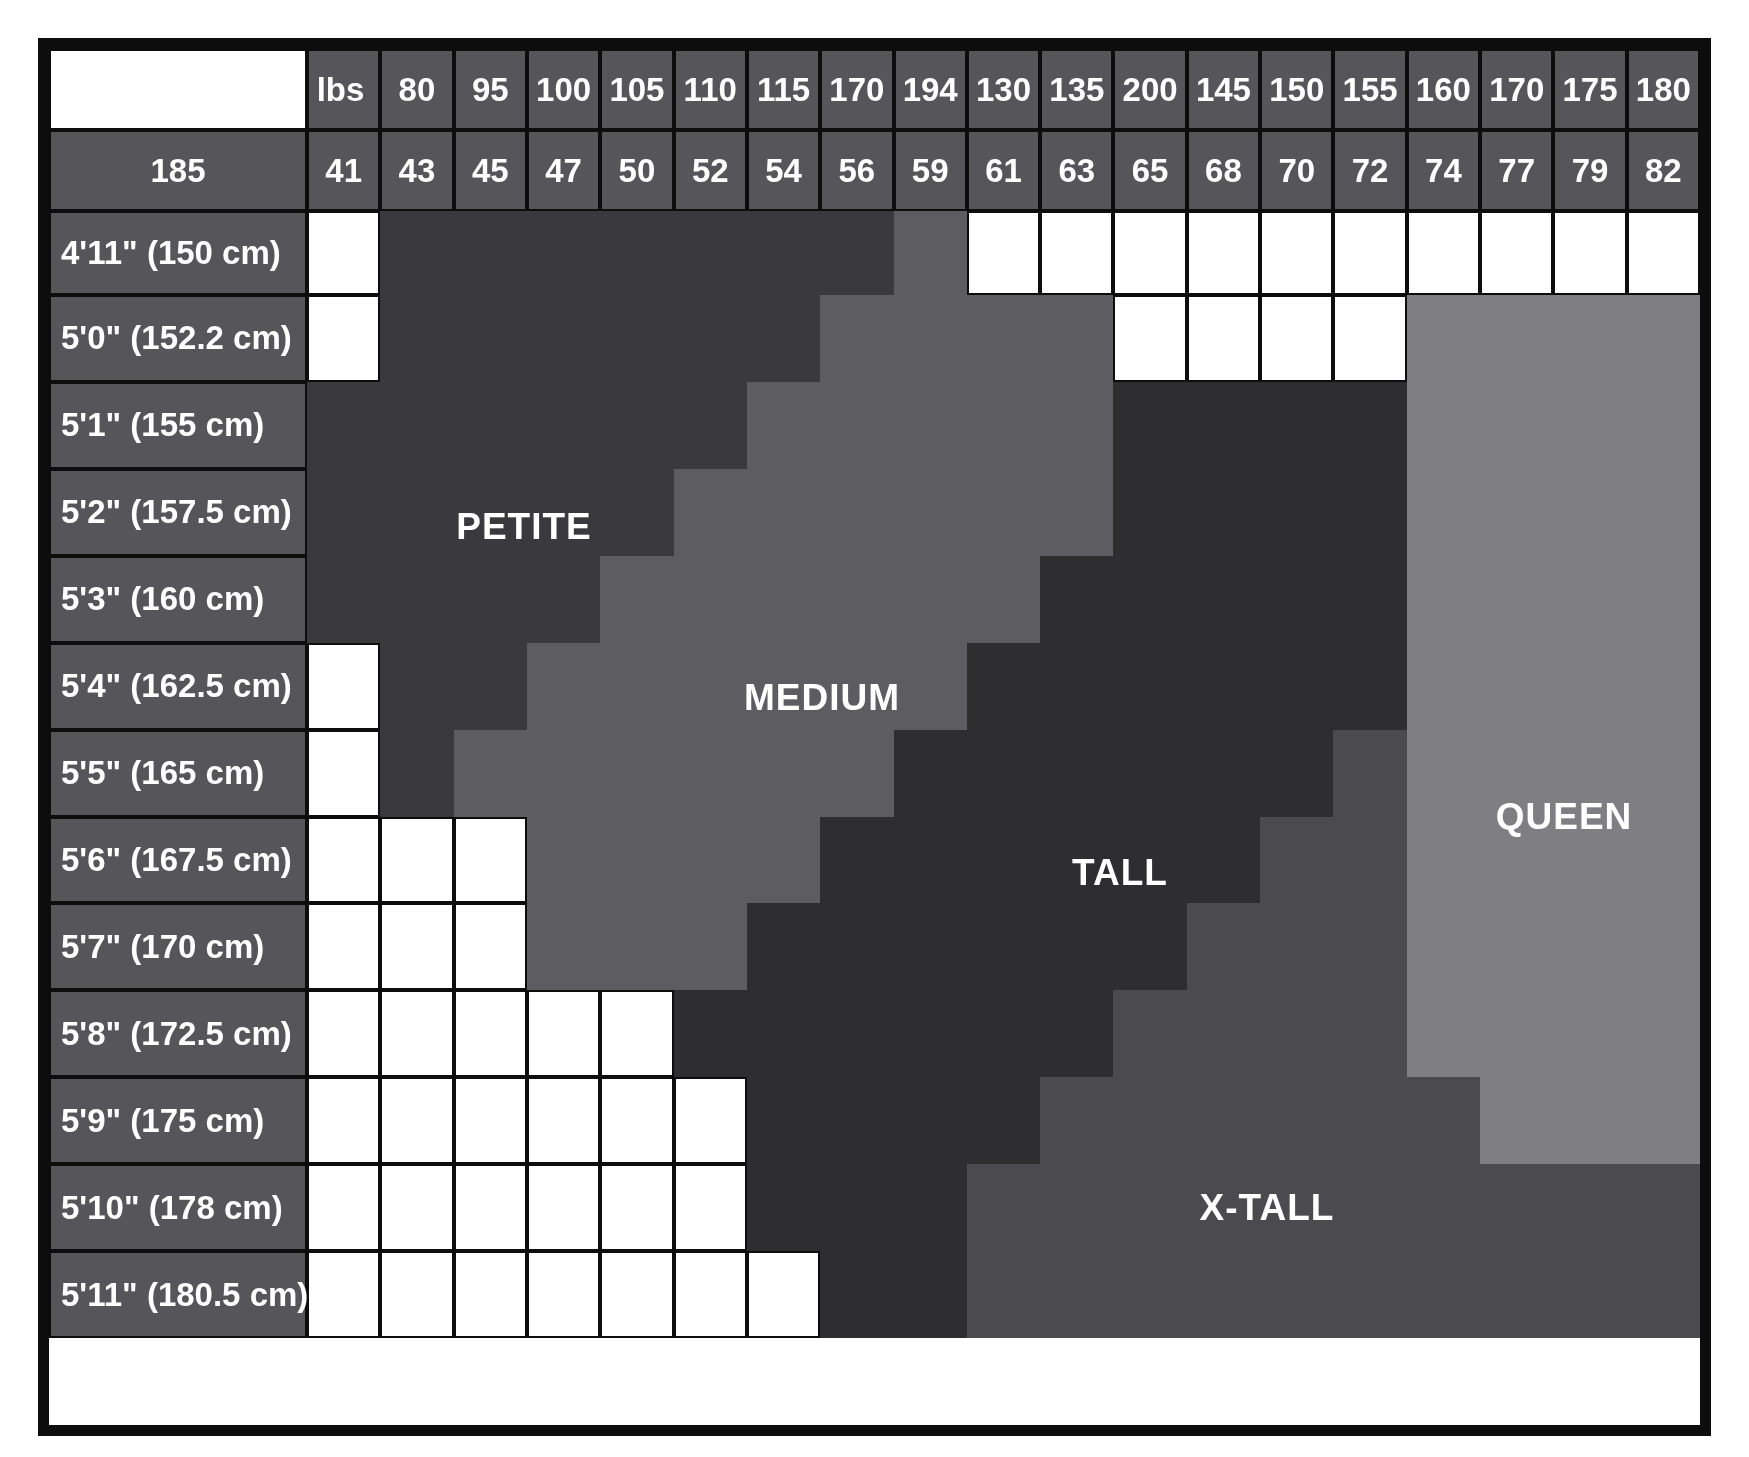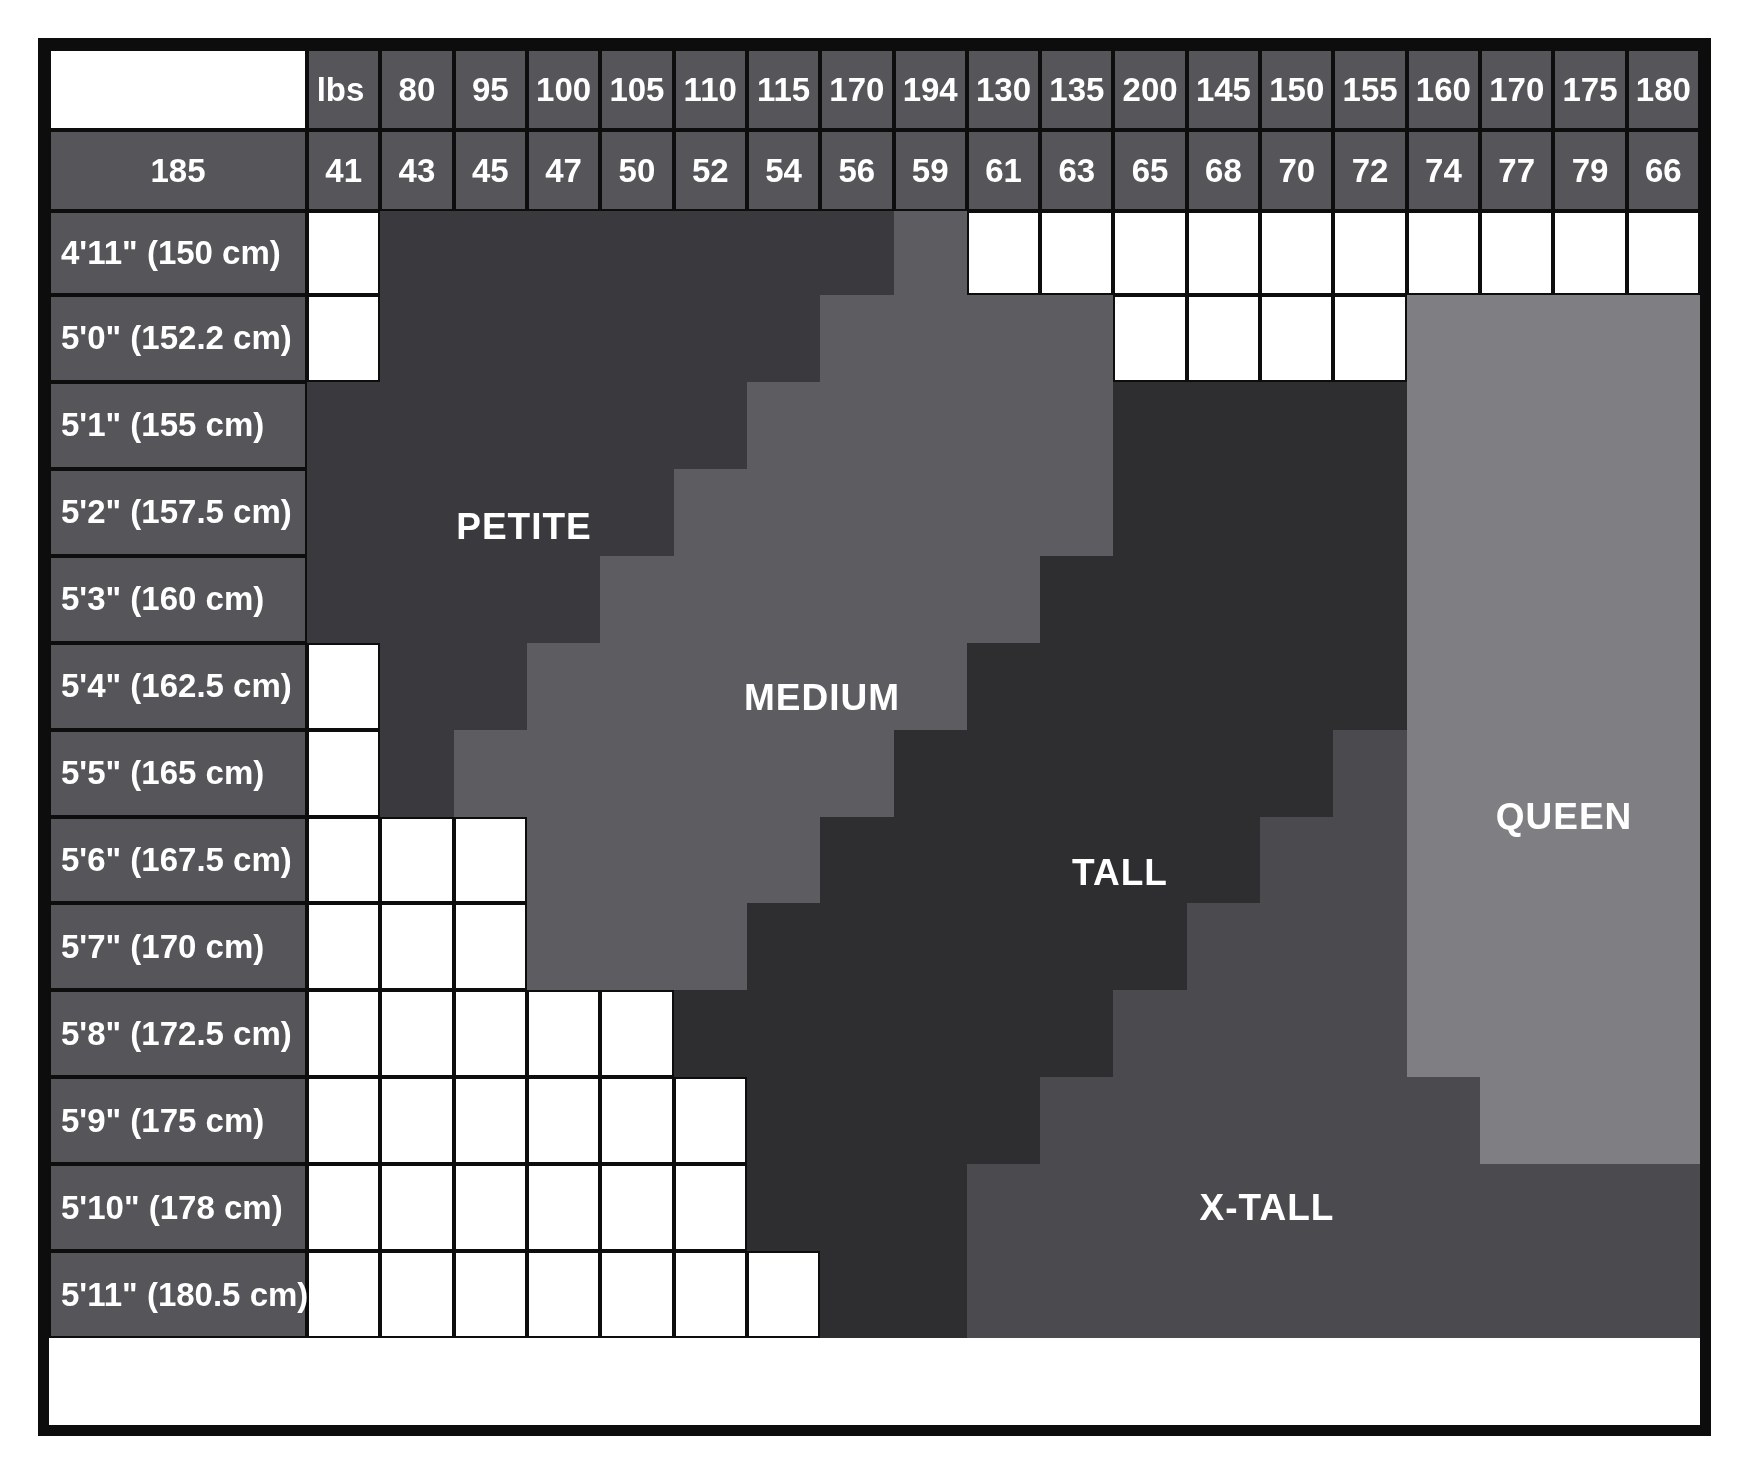--- a/index.html
+++ b/index.html
@@ -102,21 +102,21 @@
       <div class="cell hdr bordered num">59</div>
       <div class="cell hdr bordered num">61</div>
       <div class="cell hdr bordered num">63</div>
       <div class="cell hdr bordered num">65</div>
       <div class="cell hdr bordered num">68</div>
       <div class="cell hdr bordered num">70</div>
       <div class="cell hdr bordered num">72</div>
       <div class="cell hdr bordered num">74</div>
       <div class="cell hdr bordered num">77</div>
       <div class="cell hdr bordered num">79</div>
-      <div class="cell hdr bordered num">66</div>
+      <div class="cell hdr bordered num">82</div>
       <div class="cell hdr bordered hlabel">4'11" (150 cm)</div>
       <div class="cell wcell"></div>
       <div class="cell " style="background: rgb(58, 58, 62);"></div>
       <div class="cell " style="background: rgb(58, 58, 62);"></div>
       <div class="cell " style="background: rgb(58, 58, 62);"></div>
       <div class="cell " style="background: rgb(58, 58, 62);"></div>
       <div class="cell " style="background: rgb(58, 58, 62);"></div>
       <div class="cell " style="background: rgb(58, 58, 62);"></div>
       <div class="cell " style="background: rgb(58, 58, 62);"></div>
       <div class="cell " style="background: rgb(93, 93, 97);"></div>

